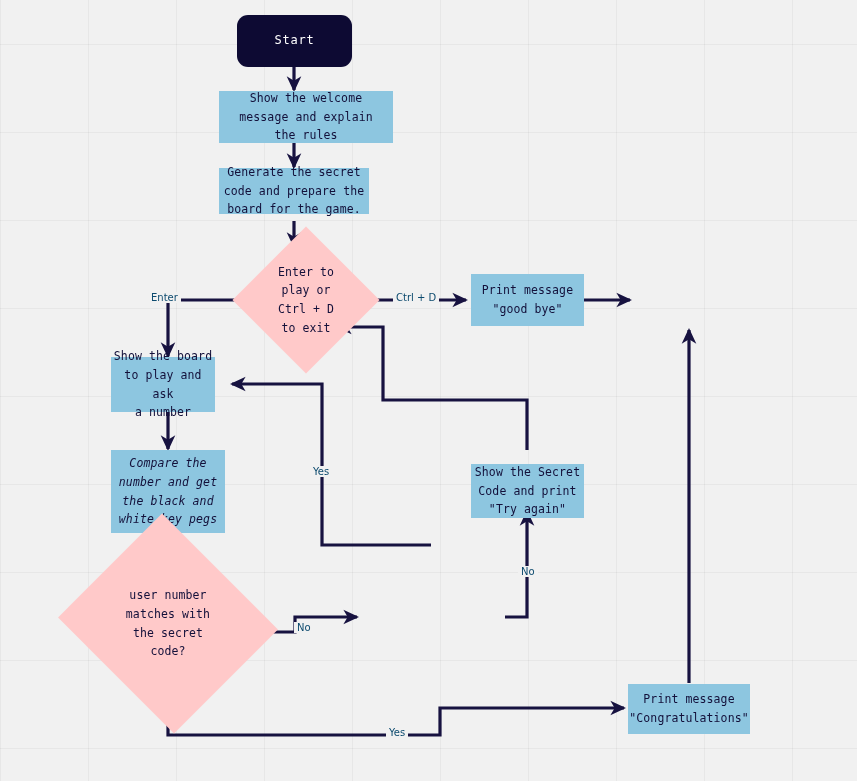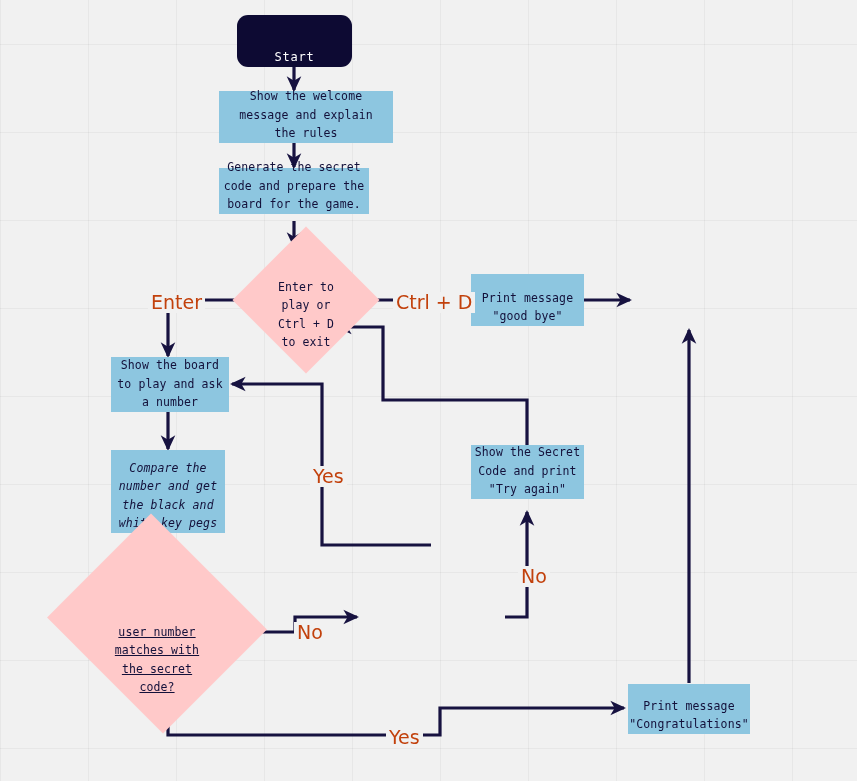--- a/index.html
+++ b/index.html
@@ -23,21 +23,21 @@
   #edges {
     position: absolute;
     left: 0; top: 0;
     width: 857px;
     height: 781px;
     pointer-events: none;
   }
   .node {
     position: absolute;
     display: flex;
-    align-items: flex-end;
+    align-items: center;
     justify-content: center;
     text-align: center;
     box-sizing: border-box;
     font-family: "DejaVu Sans Mono", "Liberation Mono", monospace;
     font-size: 11.5px;
     line-height: 1.62;
     color: #13103a;
     letter-spacing: 0.1px;
     white-space: pre-line;
     z-index: 3;
@@ -67,22 +67,22 @@
   }
   .diamond-label {
     position: relative;
     z-index: 1;
     width: 100%;
     text-align: center;
   }
   .edge-label {
     position: absolute;
     font-family: "DejaVu Sans", "Liberation Sans", sans-serif;
-    font-size: 19px;
-    color: #c2410c;
+    font-size: 10px;
+    color: #0c4a6e;
     background: #f1f1f1;
     padding: 0 3px;
     line-height: 1.1;
     z-index: 4;
     white-space: nowrap;
   }
 </style>
 </head>
 <body>
 
@@ -149,43 +149,43 @@
 Ctrl + D
 to exit</span>
   </div>
 
   <div class="node process" style="left:471px; top:274px; width:113px; height:52px;">
     <span>Print message
 "good bye"</span>
   </div>
 
 
-  <div class="node process" style="left:111px; top:357px; width:118px; height:55px;">
+  <div class="node process" style="left:111px; top:357px; width:104px; height:55px;">
     <span>Show the board
 to play and ask
 a number</span>
   </div>
 
   <div class="node process" style="left:111px; top:450px; width:114px; height:83px;font-style:italic;">
     <span>Compare the
 number and get
 the black and
 white key pegs</span>
   </div>
 
-  <div class="node decision-wrap" style="left:75px; top:550px; width:164px; height:147px;text-decoration:underline;">
+  <div class="node decision-wrap" style="left:86px; top:550px; width:164px; height:147px;">
     <span class="diamond-shape"></span>
     <span class="diamond-label">user number
 matches with
 the secret
 code?</span>
   </div>
 
 
-  <div class="node process" style="left:471px; top:445px; width:113px; height:54px;">
+  <div class="node process" style="left:471px; top:464px; width:113px; height:54px;">
     <span>Show the Secret
 Code and print
 "Try again"</span>
   </div>
 
   <div class="node process" style="left:628px; top:684px; width:122px; height:50px;">
     <span>Print message
 "Congratulations"</span>
   </div>
 

